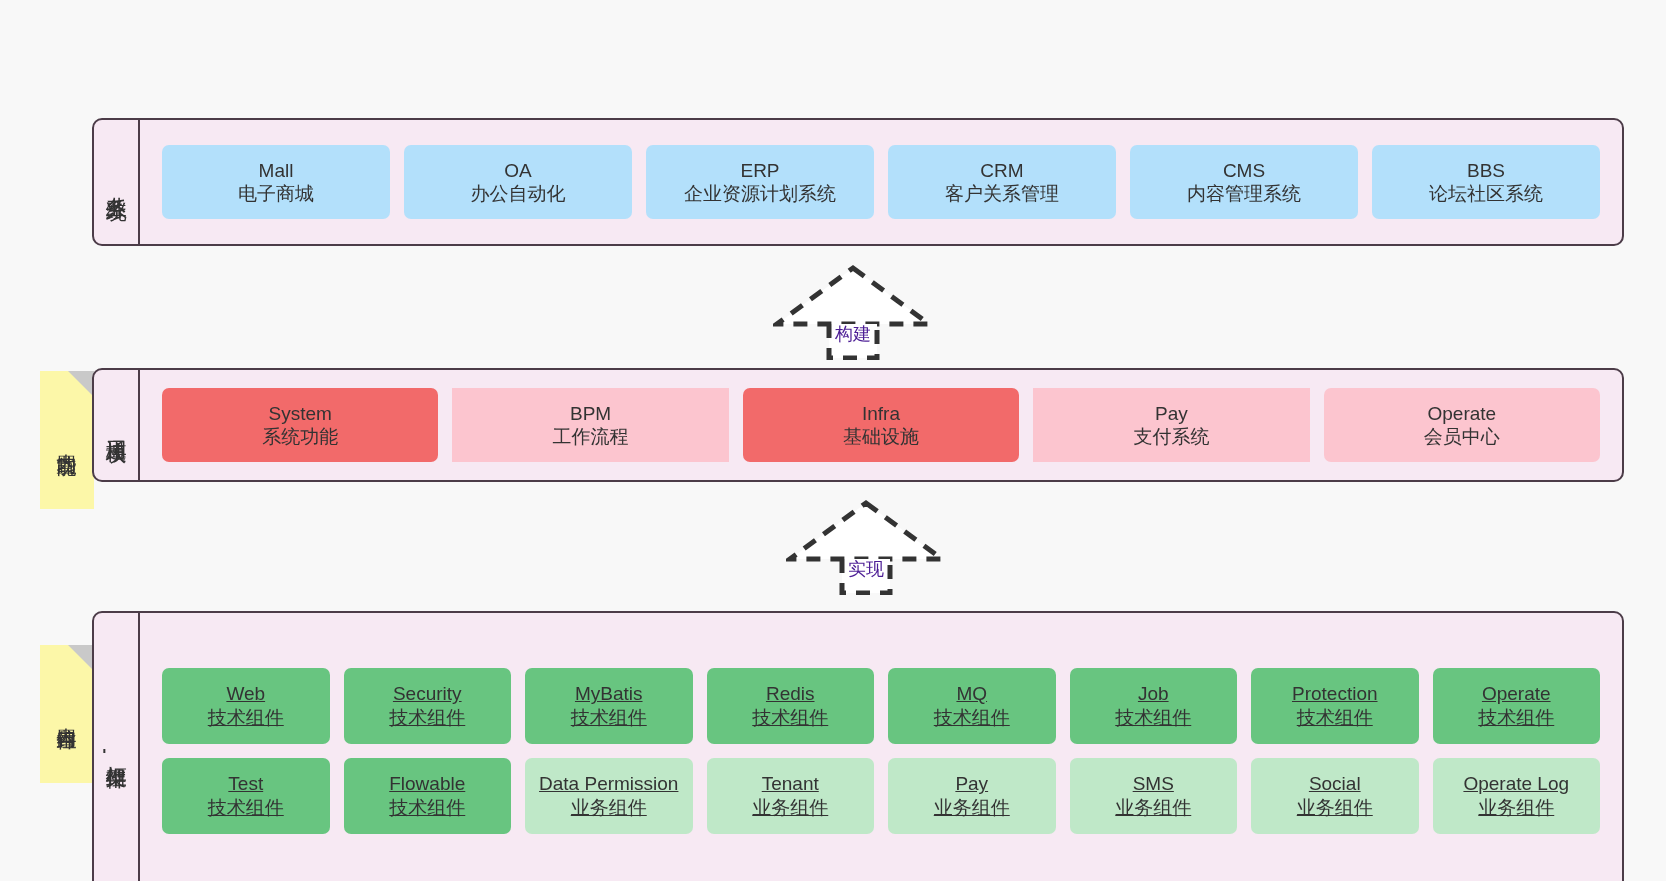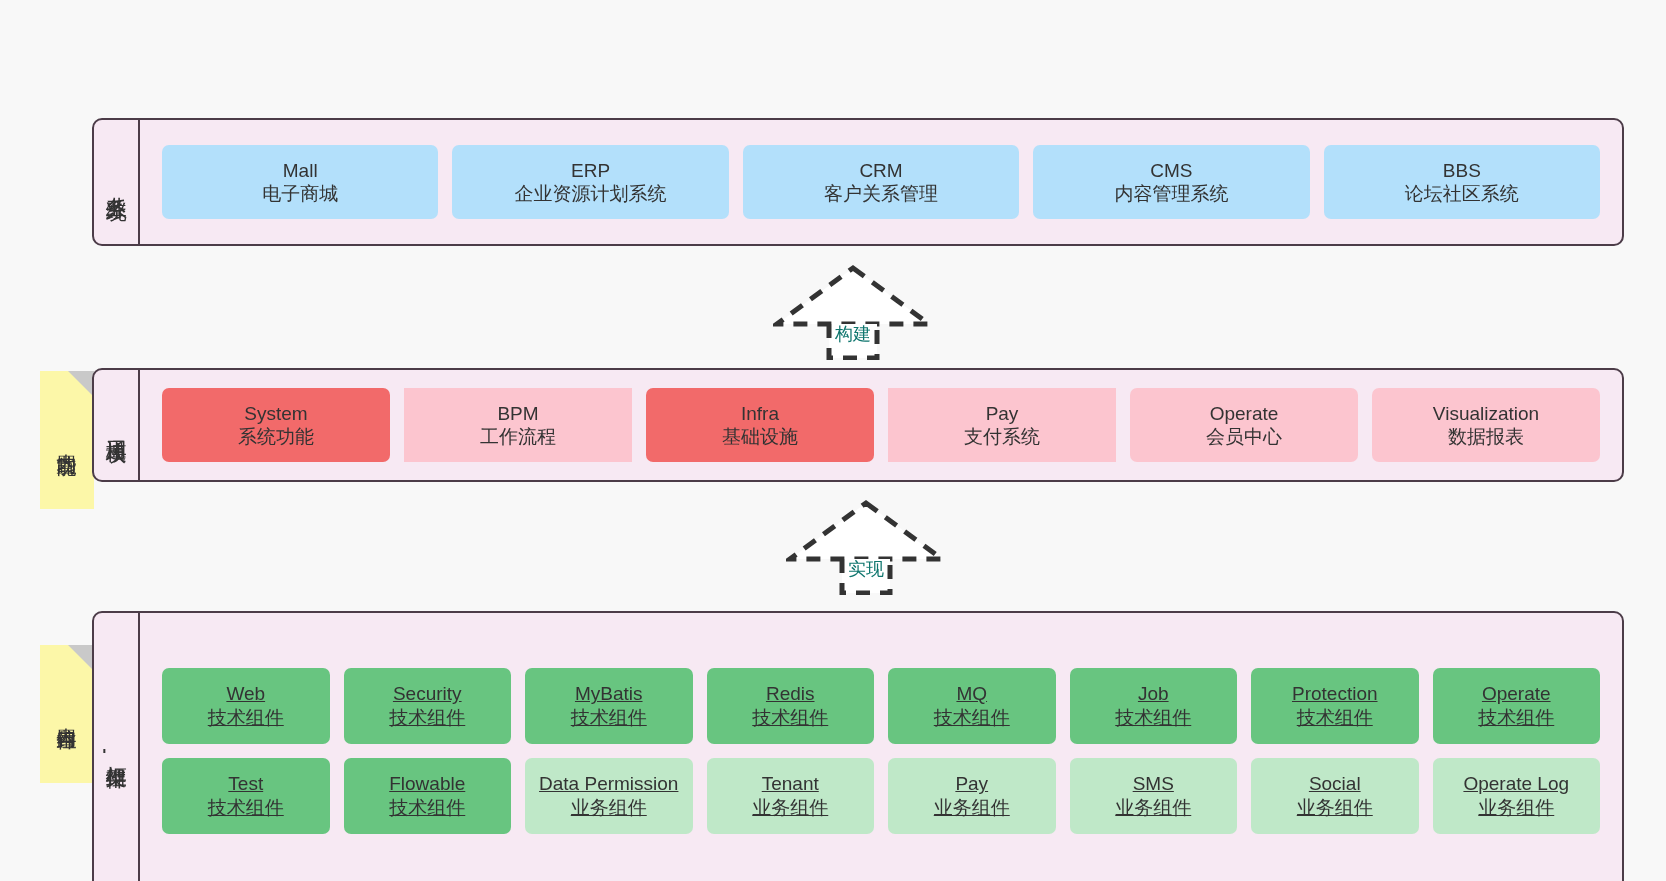--- a/index.html
+++ b/index.html
@@ -135,39 +135,43 @@
     height: 98px;
   }
   .arrow svg { display: block; }
   .arrow-label {
     position: absolute;
     left: 0;
     right: 0;
     bottom: 14px;
     text-align: center;
     font-size: 18px;
-    color: #0f766e;
+    color: #4c1d95;
     background: transparent;
     pointer-events: none;
   }
   #arrow-build   { left: 773px; top: 262px; }
   #arrow-realize { left: 786px; top: 497px; }
 </style>
 </head>
 <body>
 
 <div id="canvas">
 
   <div class="layer" id="layer-business">
     <div class="layer-title">业务系统</div>
     <div class="layer-body">
       <div class="row">
         <div class="node n-blue">
           <span class="ln">Mall</span>
           <span class="ln">电子商城</span>
+        </div>
+        <div class="node n-blue">
+          <span class="ln">OA</span>
+          <span class="ln">办公自动化</span>
         </div>
         <div class="node n-blue">
           <span class="ln">ERP</span>
           <span class="ln">企业资源计划系统</span>
         </div>
         <div class="node n-blue">
           <span class="ln">CRM</span>
           <span class="ln">客户关系管理</span>
         </div>
         <div class="node n-blue">
@@ -212,24 +216,20 @@
           <span class="ln">基础设施</span>
         </div>
         <div class="node n-pink sq">
           <span class="ln">Pay</span>
           <span class="ln">支付系统</span>
         </div>
         <div class="node n-pink">
           <span class="ln">Operate</span>
           <span class="ln">会员中心</span>
         </div>
-        <div class="node n-pink">
-          <span class="ln">Visualization</span>
-          <span class="ln">数据报表</span>
-        </div>
       </div>
     </div>
   </div>
 
   <div class="arrow" id="arrow-realize">
     <svg width="160" height="98" viewBox="0 0 160 98" xmlns="http://www.w3.org/2000/svg">
       <polygon points="80,6 156,62 4,62" fill="#ffffff" stroke="#333333" stroke-width="5" stroke-dasharray="14,10" stroke-linejoin="miter"></polygon>
       <path d="M56,62 L56,96 L104,96 L104,62" fill="#ffffff" stroke="#333333" stroke-width="5" stroke-dasharray="14,10"></path>
     </svg>
     <div class="arrow-label">实现</div>

